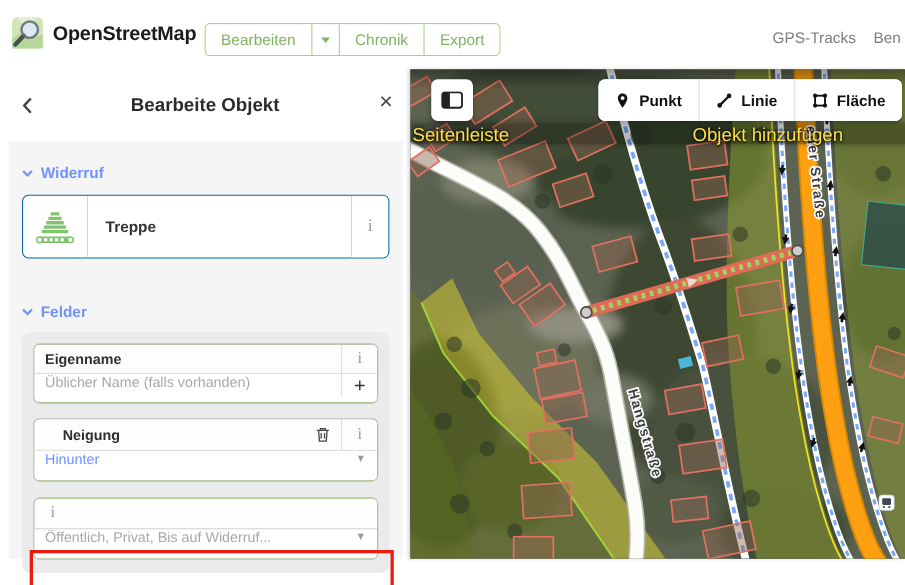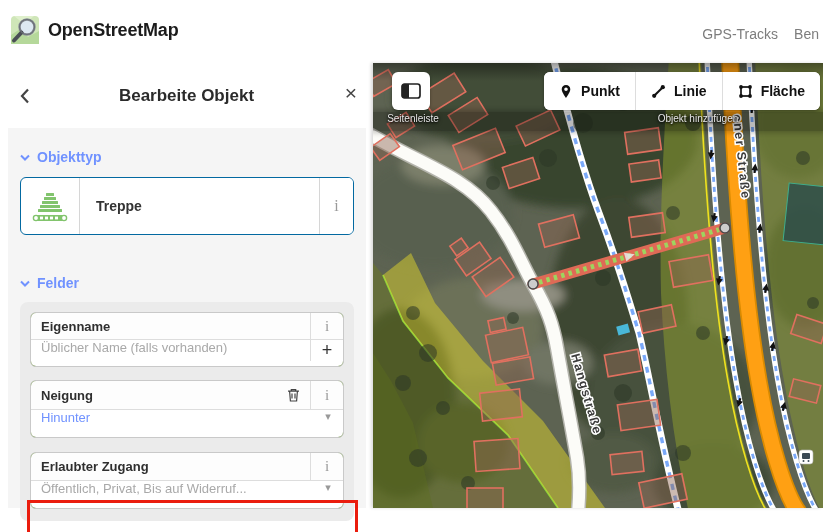--- a/index.html
+++ b/index.html
@@ -66,21 +66,21 @@
   .map{position:relative;width:450px;height:445px;flex:0 0 450px;overflow:hidden;background:#5d6352;
        box-shadow:-2px 0 3px rgba(0,0,0,.15);}
   .map-svg{position:absolute;left:0;top:0;}
   .shade-top{position:absolute;left:0;top:0;width:100%;height:18px;
              background:linear-gradient(to bottom,rgba(0,0,0,.40),rgba(0,0,0,0));pointer-events:none;}
   .shade-band{position:absolute;left:0;top:49px;width:100%;height:19px;background:rgba(0,0,0,.27);
               box-shadow:0 0 5px 2px rgba(0,0,0,.22);pointer-events:none;}
   .sb-toggle{position:absolute;left:19px;top:9px;width:38px;height:38px;background:#fff;border:none;
              border-radius:6px;box-shadow:0 1px 3px rgba(0,0,0,.35);display:flex;align-items:center;
              justify-content:center;cursor:pointer;}
-  .ctrl-label{position:absolute;color:#e5e5e5;font-size:10px;
+  .ctrl-label{position:absolute;color:#fde047;font-size:17px;
               text-shadow:0 0 4px rgba(0,0,0,.9),0 1px 2px rgba(0,0,0,.9);pointer-events:none;}
   .lbl-sidebar{left:2px;top:50px;width:76px;text-align:center;}
   .lbl-addobj{left:235px;top:50px;width:180px;text-align:center;}
   .tools{position:absolute;top:9px;right:3px;height:38px;display:inline-flex;background:#fff;border-radius:6px;
          box-shadow:0 1px 3px rgba(0,0,0,.35);overflow:hidden;margin-left:46px;}
   .tool-btn{display:flex;align-items:center;gap:8px;padding:0 15px;background:#fff;border:none;
             border-left:1px solid #ddd;font-size:14px;font-weight:bold;color:#111;cursor:pointer;
             font-family:"Liberation Sans",sans-serif;}
   .tool-btn:first-child{border-left:none;}
   .street-label{font-family:"Liberation Sans",sans-serif;font-size:12.5px;font-weight:bold;fill:#3c3c3c;
@@ -96,20 +96,28 @@
       <svg width="30" height="30" viewBox="0 0 30 30">
         <rect x="1" y="1" width="28" height="28" rx="4" fill="#cfe6b8"></rect>
         <path d="M1 20 L10 14 L18 22 L29 16 L29 29 L1 29 Z" fill="#b5d89a"></path>
         <path d="M4 1 L14 9 L24 1 Z" fill="#dff0cc"></path>
         <circle cx="17" cy="12" r="7.5" fill="#dde9f2" stroke="#8a8f96" stroke-width="2.4"></circle>
         <line x1="11.5" y1="17.5" x2="4" y2="25.5" stroke="#4a4f55" stroke-width="4" stroke-linecap="round"></line>
         <circle cx="17" cy="12" r="7.5" fill="none" stroke="#6b7077" stroke-width="1.2"></circle>
       </svg>
       <span class="brand-title">OpenStreetMap</span>
     </div>
+    <nav class="navgroup">
+      <button class="nbtn">Bearbeiten</button>
+      <button class="nbtn caret-btn">
+        <span class="tri-down"></span>
+      </button>
+      <button class="nbtn">Chronik</button>
+      <button class="nbtn">Export</button>
+    </nav>
     <div class="toplinks">
       <span>GPS-Tracks</span>
       <span>Ben</span>
     </div>
   </header>
 
   <div class="content">
 
     <aside class="sidebar">
       <div class="sb-header">
@@ -120,21 +128,21 @@
         </button>
         <h1 class="sb-title">Bearbeite Objekt</h1>
         <button class="sb-close">×</button>
       </div>
 
       <div class="sb-body">
         <div class="section-head">
           <svg width="10" height="7" viewBox="0 0 10 7">
             <polyline points="1,1.5 5,5.5 9,1.5" fill="none" stroke="#7092ff" stroke-width="2"></polyline>
           </svg>
-          <span>Objekttyp</span>
+          <span>Widerruf</span>
         </div>
 
         <div class="preset-card">
           <div class="preset-icon-cell">
             <svg width="38" height="38" viewBox="0 0 38 38">
               <g fill="#82c46d">
                 <rect x="15" y="6" width="8" height="3" rx="0.5"></rect>
                 <rect x="13" y="10" width="12" height="3" rx="0.5"></rect>
                 <rect x="11" y="14" width="16" height="3" rx="0.5"></rect>
                 <rect x="9" y="18" width="20" height="3" rx="0.5"></rect>
@@ -169,39 +177,38 @@
               <div class="f-label">Eigenname</div>
               <button class="f-btn divided info-i">i</button>
             </div>
             <div class="f-row" style="height:26px;">
               <input class="f-input" placeholder="Üblicher Name (falls vorhanden)" style="">
               <button class="f-btn divided plus-cell">+</button>
             </div>
           </div>
 
           <div class="field-card" style="height:56px;">
-            <div class="f-head" style="height:28px;">
+            <div class="f-head" style="height:28px;padding-left:16px;">
               <div class="f-label">Neigung</div>
               <button class="f-btn">
                 <svg width="13" height="14" viewBox="0 0 13 14">
                   <path d="M1 3.2 H12 M4.3 3.2 V1.6 H8.7 V3.2 M2.6 3.2 L3.4 13 H9.6 L10.4 3.2
                            M5 5.6 V10.6 M8 5.6 V10.6" fill="none" stroke="#444" stroke-width="1.2"></path>
                 </svg>
               </button>
               <button class="f-btn divided info-i">i</button>
             </div>
             <div class="f-row">
               <div class="f-combo-val">Hinunter</div>
               <div class="combo-caret">▾</div>
             </div>
           </div>
 
           <div class="field-card" style="height:55px;margin-top:14px;">
             <div class="f-head" style="height:27px;">
-              <div class="f-label">Erlaubter Zugang</div>
               <button class="f-btn divided info-i">i</button>
             </div>
             <div class="f-row">
               <div class="f-combo-ph">Öffentlich, Privat, Bis auf Widerruf...</div>
               <div class="combo-caret">▾</div>
             </div>
           </div>
 
         </div>
         <div class="annotation"></div>

